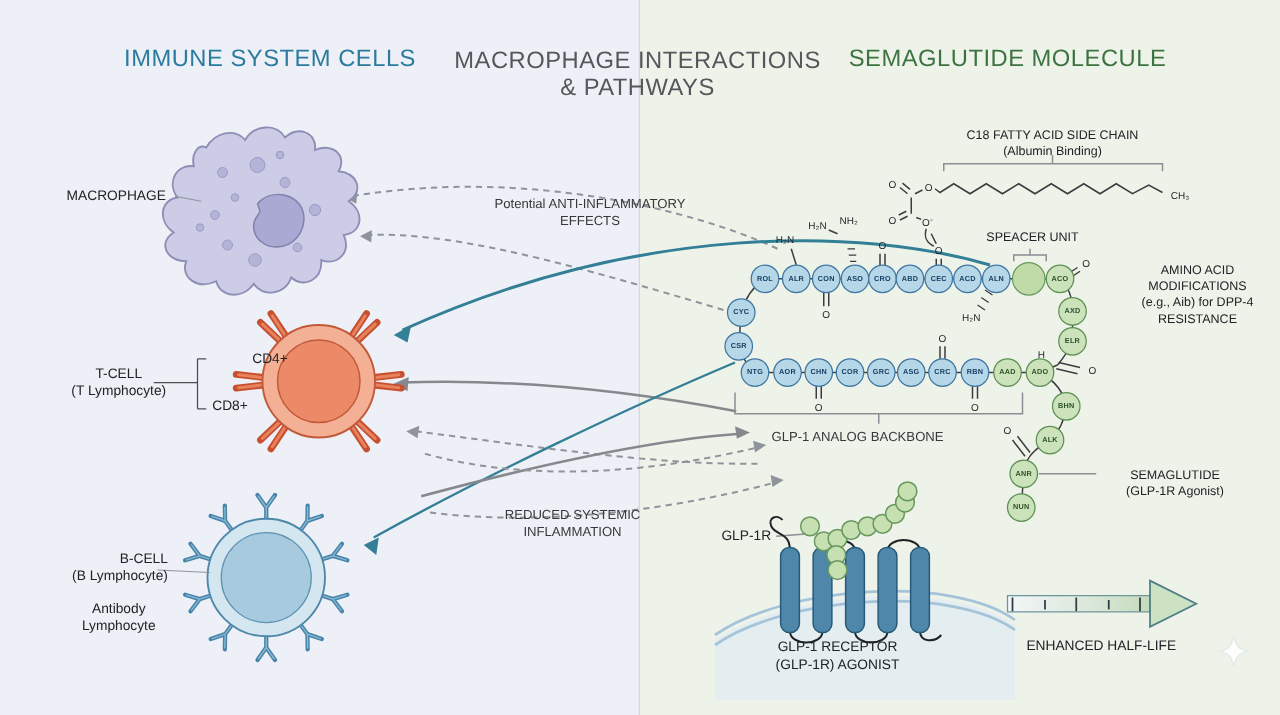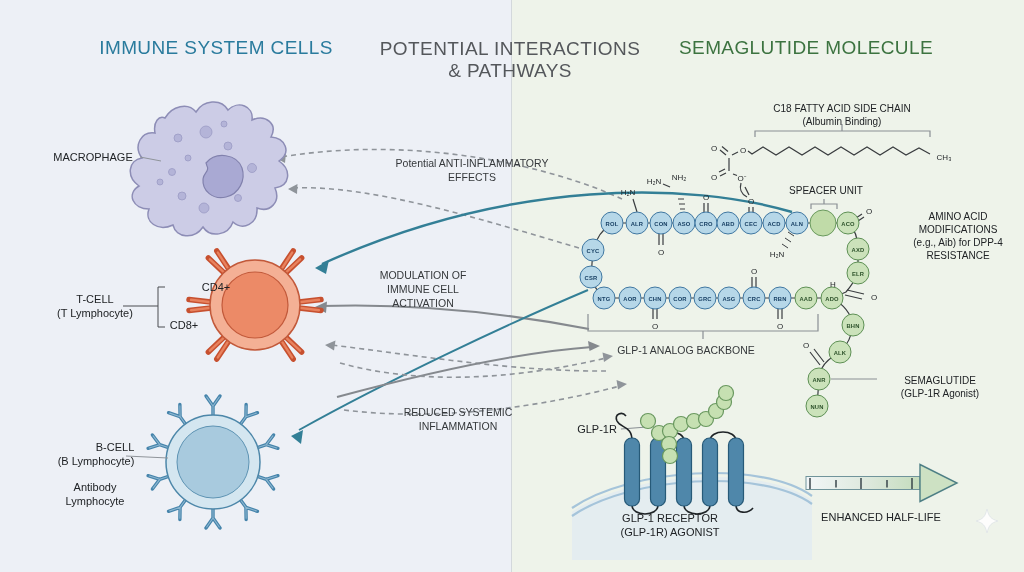--- a/index.html
+++ b/index.html
@@ -326,21 +326,21 @@
       <span class="atom" style="left: 628px; top: 192px;">H₂N</span>
       <span class="atom" style="left: 654px; top: 181px;">H₂N</span>
       <span class="atom" style="left: 679px; top: 177px;">NH₂</span>
       <span class="atom" style="left: 777px; top: 254px;">H₂N</span>
       <span class="atom" style="left: 833px; top: 284px;">H</span>
     </div>
 
   <div id="labels">
 
     <div class="t hdr teal" style="left:216px;top:48px;">IMMUNE SYSTEM CELLS</div>
-    <div class="t hdr grayh" style="left:510px;top:49px;">POTENTIAL INTERACTIONS</div>
+    <div class="t hdr grayh" style="left:510px;top:49px;">MACROPHAGE INTERACTIONS</div>
     <div class="t hdr greenh" style="left:806px;top:48px;">SEMAGLUTIDE MOLECULE</div>
     <div class="t hdr grayh" style="left:510px;top:71px;">&amp; PATHWAYS</div>
 
     <div class="t s11" style="left:93px;top:157px;">MACROPHAGE</div>
     <div class="t s11" style="left:95px;top:306px;">
       <div>T-CELL</div>
       <div>(T Lymphocyte)</div>
     </div>
     <div class="t s11" style="left:184px;top:287px;margin-left:32px;">CD4+</div>
     <div class="t s11" style="left:184px;top:325px;">CD8+</div>
@@ -349,25 +349,20 @@
       <div>(B Lymphocyte)</div>
     </div>
     <div class="t s11" style="left:95px;top:494px;">
       <div>Antibody</div>
       <div>Lymphocyte</div>
     </div>
 
     <div class="t s10" style="left:472px;top:170px;">
       <div>Potential ANTI-INFLAMMATORY</div>
       <div>EFFECTS</div>
-    </div>
-    <div class="t s10" style="left:423px;top:289px;">
-      <div>MODULATION OF</div>
-      <div>IMMUNE CELL</div>
-      <div>ACTIVATION</div>
     </div>
     <div class="t s10" style="left:458px;top:419px;">
       <div>REDUCED SYSTEMIC</div>
       <div>INFLAMMATION</div>
     </div>
 
     <div class="t s10t" style="left:842px;top:115px;">
       <div>C18 FATTY ACID SIDE CHAIN</div>
       <div>(Albumin Binding)</div>
     </div>

